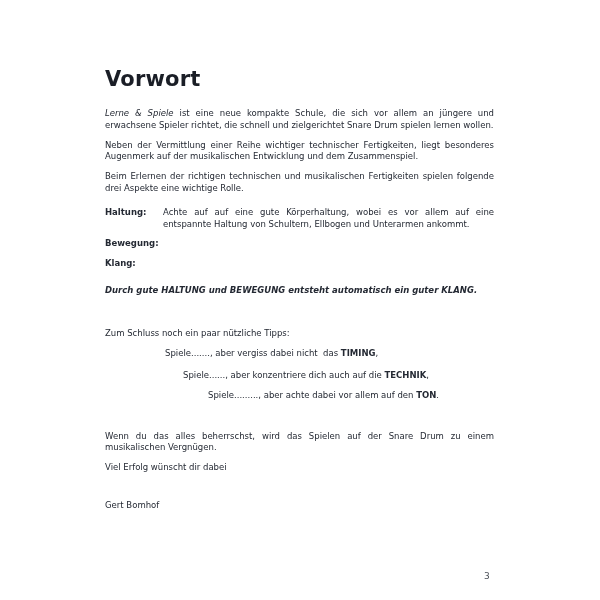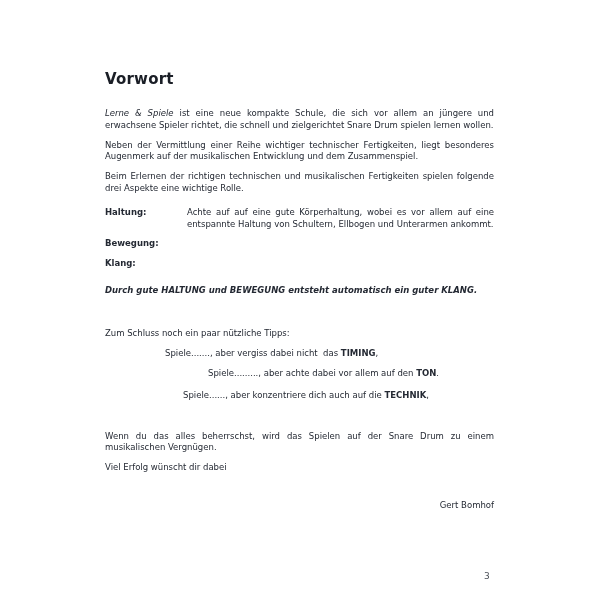--- a/index.html
+++ b/index.html
@@ -19,38 +19,37 @@
   .content {
     position: absolute;
     left: 105px;
     top: 0;
     width: 389px;
     padding-top: 70px;
     font-size: 8.5px;
     line-height: 11.5px;
   }
   .doc-title {
-    font-size: 15px;
+    font-size: 21px;
     line-height: 18px;
     font-weight: bold;
     color: #1a1e26;
     letter-spacing: 0.2px;
   }
   .para {
     text-align: justify;
   }
   .p1 { margin-top: 20px; }
   .p2 { margin-top: 8px; }
   .p3 { margin-top: 7px; }
   .lead-italic { font-style: italic; }
   .aspects { margin-top: 13px; }
   .aspect-row {
     display: flex;
     align-items: flex-start;
-    gap: 24px;
   }
   .aspect-row + .aspect-row { margin-top: 8px; }
   .aspect-label {
     flex: 0 0 58px;
     font-weight: bold;
   }
   .aspect-text {
     flex: 1 1 auto;
     text-align: justify;
   }
@@ -60,21 +59,21 @@
     font-style: italic;
   }
   .tips-intro { margin-top: 31px; }
   .tip-line { white-space: pre-wrap; }
   .tip-1 { margin-top: 0;  margin-left: 60px; }
   .tip-2 { margin-top: 11px; margin-left: 78px; }
   .tip-3 { margin-top: 8px;  margin-left: 103px; }
   .tip-emphasis { font-weight: bold; }
   .outro-1 { margin-top: 29px; text-align: justify; }
   .outro-2 { margin-top: 8px; }
-  .signature { margin-top: 26px; text-align: right; }
+  .signature { margin-top: 26px; }
   .page-number {
     position: absolute;
     left: 484px;
     top: 571px;
     font-size: 9px;
     line-height: 11px;
     color: #4a4f57;
   }
 </style>
 </head>
@@ -103,23 +102,23 @@
         <span class="aspect-label">Klang:</span>
       </div>
     </div>
 
     <p class="motto">Durch gute HALTUNG und BEWEGUNG entsteht automatisch ein guter KLANG.</p>
 
     <p class="tips-intro">Zum Schluss noch ein paar nützliche Tipps:</p>
 
     <p class="tip-line tip-1"><span>Spiele......., aber vergiss dabei nicht  das </span><span class="tip-emphasis">TIMING</span><span>,</span></p>
 
+    <p class="tip-line tip-2"><span>Spiele......, aber konzentriere dich auch auf die </span><span class="tip-emphasis">TECHNIK</span><span>,</span></p>
+
     <p class="tip-line tip-3"><span>Spiele........., aber achte dabei vor allem auf den </span><span class="tip-emphasis">TON</span><span>.</span></p>
-
-    <p class="tip-line tip-2"><span>Spiele......, aber konzentriere dich auch auf die </span><span class="tip-emphasis">TECHNIK</span><span>,</span></p>
 
     <p class="outro-1">Wenn du das alles beherrschst, wird das Spielen auf der Snare Drum zu einem musikalischen Vergnügen.</p>
 
     <p class="outro-2">Viel Erfolg wünscht dir dabei</p>
 
     <p class="signature">Gert Bomhof</p>
 
   </div>
 
   <div class="page-number">3</div>

